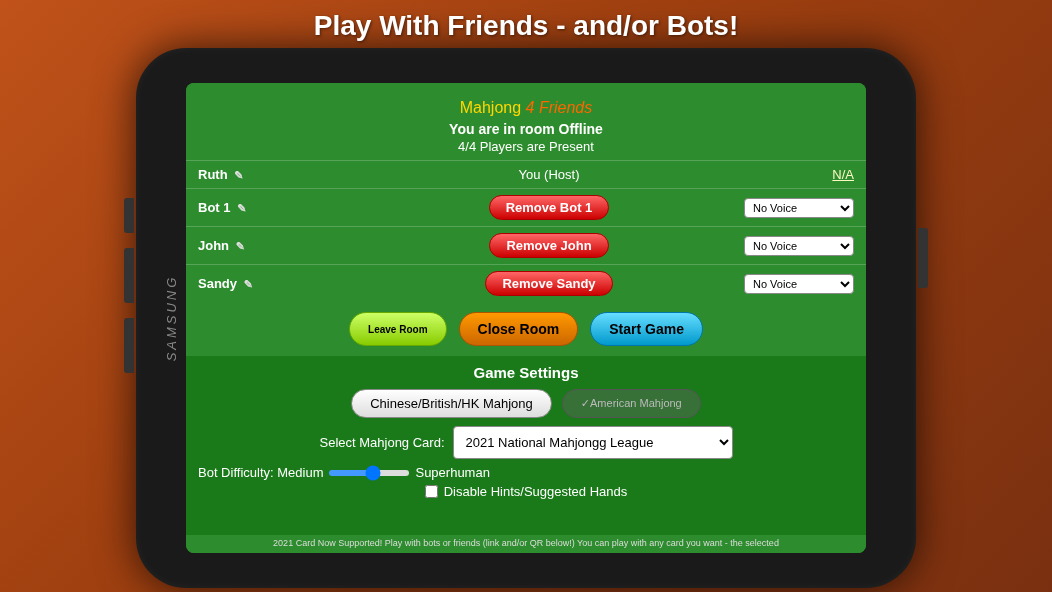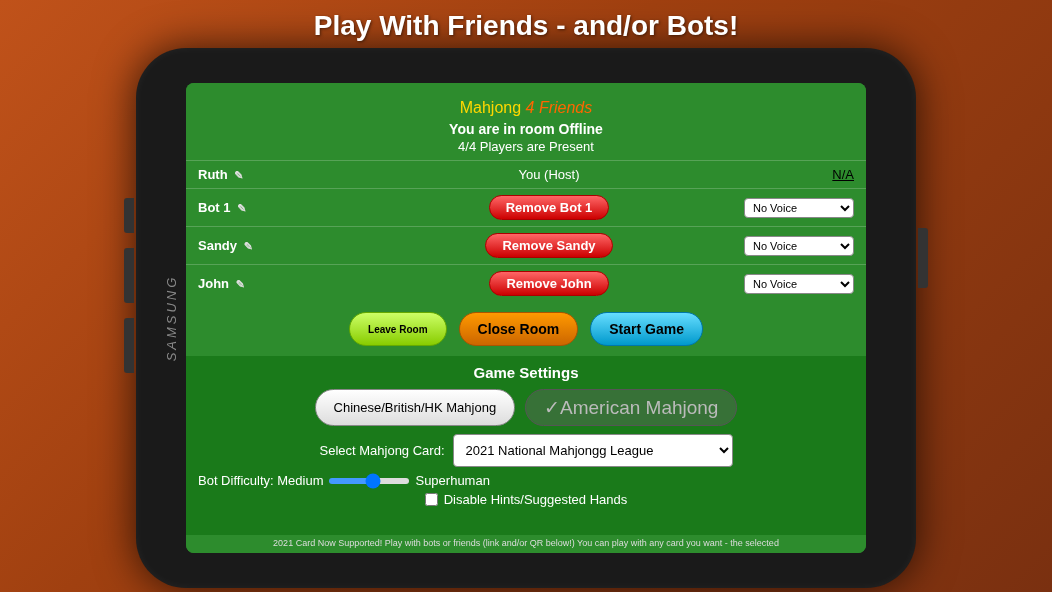--- a/index.html
+++ b/index.html
@@ -131,21 +131,21 @@
     }
     .player-voice {
       width: 130px;
       text-align: right;
     }
     .you-host {
       color: white;
       font-size: 13px;
     }
     .na-text {
-      color: #000000;
+      color: #fef9c3;
       font-size: 13px;
       text-decoration: underline;
     }
 
     
     .remove-btn {
       padding: 4px 16px;
       border-radius: 20px;
       border: none;
       font-size: 13px;
@@ -236,21 +236,21 @@
       border: 1px solid #888;
       font-size: 13px;
       cursor: pointer;
     }
     .type-btn-inactive {
       padding: 6px 18px;
       border-radius: 20px;
       background: rgba(100,100,100,0.4);
       color: #bbb;
       border: 1px solid #555;
-      font-size: 19px;
+      font-size: 11px;
       cursor: pointer;
     }
     .card-select-row {
       display: flex;
       align-items: center;
       justify-content: center;
       gap: 8px;
       margin-bottom: 6px;
       color: white;
       font-size: 13px;
@@ -351,38 +351,38 @@
         </td>
         <td class="player-voice">
           <select class="voice-select">
             <option>No Voice</option>
           </select>
         </td>
       </tr>
 
       <tr>
         <td class="player-name">
-          Sandy <span class="edit-icon">✎</span>
+          John <span class="edit-icon">✎</span>
         </td>
         <td class="player-action">
-          <button class="remove-btn">Remove Sandy</button>
+          <button class="remove-btn">Remove John</button>
         </td>
         <td class="player-voice">
           <select class="voice-select">
             <option>No Voice</option>
           </select>
         </td>
       </tr>
 
       <tr>
         <td class="player-name">
-          John <span class="edit-icon">✎</span>
+          Sandy <span class="edit-icon">✎</span>
         </td>
         <td class="player-action">
-          <button class="remove-btn">Remove John</button>
+          <button class="remove-btn">Remove Sandy</button>
         </td>
         <td class="player-voice">
           <select class="voice-select">
             <option>No Voice</option>
           </select>
         </td>
       </tr>
     </tbody>
       </table>
 

